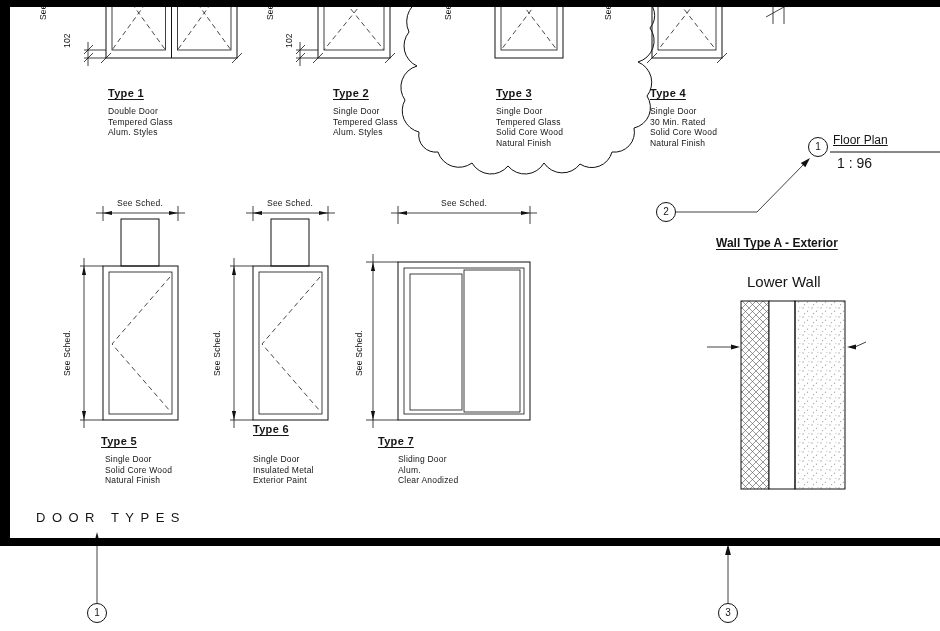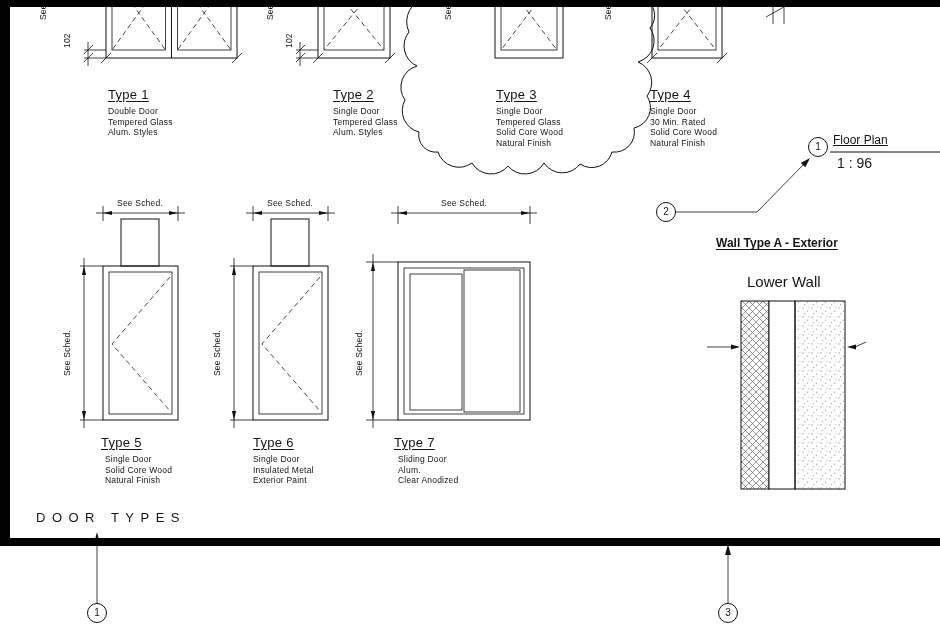--- a/index.html
+++ b/index.html
@@ -10,21 +10,21 @@
   }
   .bar { position:absolute; background:#000; z-index:30; }
   svg.linework { position:absolute; left:0; top:0; z-index:10; }
   .ln { stroke:#111; stroke-width:1; fill:none; }
   .thin { stroke-width:0.8; }
   .dash { stroke:#333; stroke-width:0.9; fill:none; stroke-dasharray:5 3.5; }
   .fillb { fill:#111; stroke:none; }
   .txt { position:absolute; z-index:20; color:#151515; white-space:nowrap; }
   .vtext { transform:rotate(-90deg); transform-origin:0 0; }
   .dimtext { font-size:8.5px; letter-spacing:0.2px; }
-  .type-label { font-size:13px; text-decoration:underline; text-underline-offset:2px; letter-spacing:0.3px; }
+  .type-label { font-size:11px; text-decoration:underline; text-underline-offset:2px; letter-spacing:0.3px;font-weight:bold; }
   .desc { font-size:8.5px; line-height:10.5px; letter-spacing:0.2px; }
   .desc div { white-space:nowrap; }
   .center { text-align:center; }
   .circnum { font-size:10px; width:16px; text-align:center; }
   .callout-title { font-size:12px;text-decoration:underline; }
   .callout-scale { font-size:14px; }
   .wall-heading { font-size:12px; font-weight:bold; text-decoration:underline; text-underline-offset:2px; }
   .wall-sub { font-size:15px; }
   .notes { font-size:8.5px; line-height:10.1px; }
   .sheet-title { font-size:13px; letter-spacing:6.5px; }
@@ -256,28 +256,28 @@
   <span class="txt vtext dimtext" style="left:212px; top:376px;">See Sched.</span>
   <span class="txt vtext dimtext" style="left:354px; top:376px;">See Sched.</span>
 
   <div class="txt type-label" style="left:101px; top:435px;">Type 5</div>
   <div class="txt desc" style="left:105px; top:454px;">
     <div>Single Door</div>
     <div>Solid Core Wood</div>
     <div>Natural Finish</div>
   </div>
 
-  <div class="txt type-label" style="left:253px; top:435px;">Type 6</div>
+  <div class="txt type-label" style="left:253px; top:423px;">Type 6</div>
   <div class="txt desc" style="left:253px; top:454px;">
     <div>Single Door</div>
     <div>Insulated Metal</div>
     <div>Exterior Paint</div>
   </div>
 
-  <div class="txt type-label" style="left:394px; top:435px;">Type 7</div>
+  <div class="txt type-label" style="left:378px; top:435px;">Type 7</div>
   <div class="txt desc" style="left:398px; top:454px;">
     <div>Sliding Door</div>
     <div>Alum.</div>
     <div>Clear Anodized</div>
   </div>
 
   <div class="txt sheet-title" style="left:36px; top:510px;">DOOR TYPES</div>
 
   <div class="txt circnum" style="left:89px; top:607px;">1</div>
   <div class="txt circnum" style="left:720px; top:607px;">3</div>

